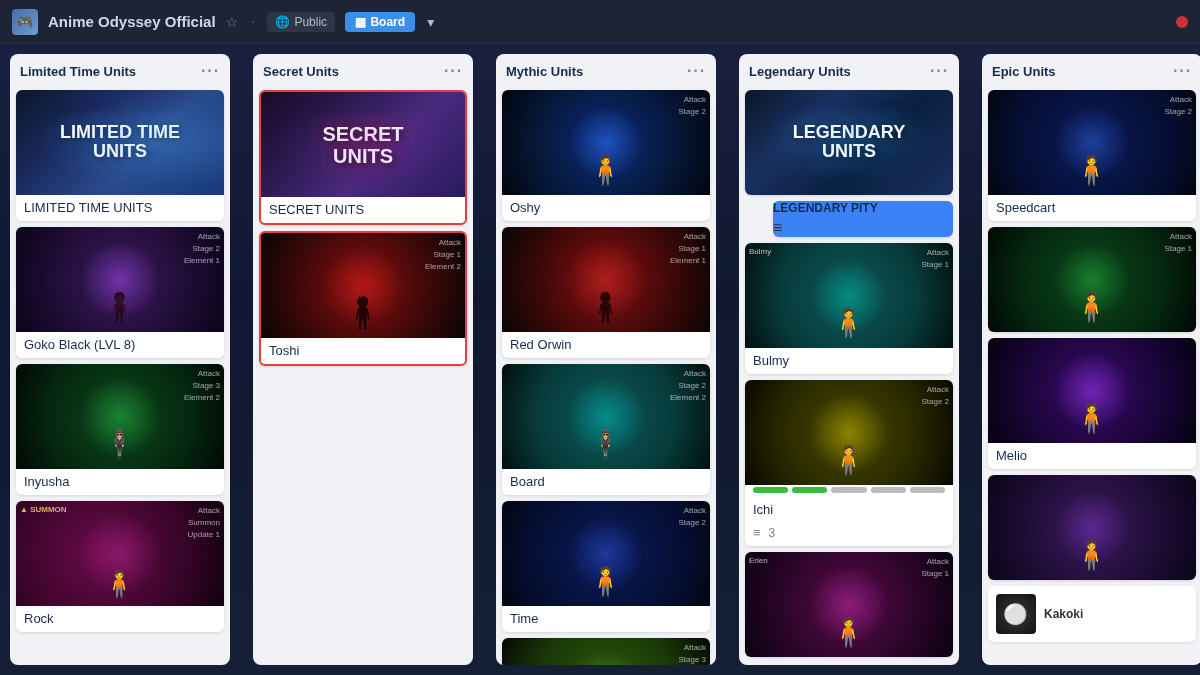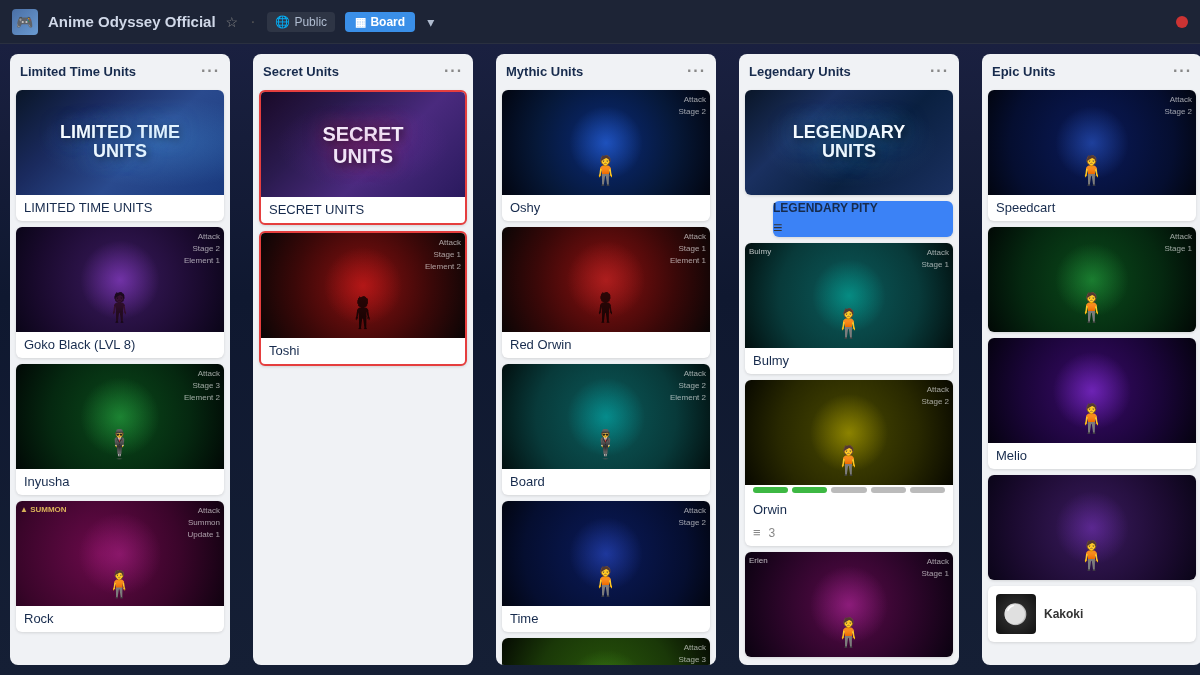--- a/index.html
+++ b/index.html
@@ -402,21 +402,21 @@
           <div style="position:absolute;bottom:8px;left:50%;transform:translateX(-50%);font-size:28px;">🧍</div>
           <div style="position:absolute;top:4px;right:4px;font-size:8px;color:rgba(255,255,255,0.6);text-align:right;line-height:1.5;">Attack<br>Stage 2</div>
         </div>
         <div class="progress-bar-row">
           <div class="progress-seg" style="background:#3db843;"></div>
           <div class="progress-seg" style="background:#3db843;"></div>
           <div class="progress-seg" style="background:#bbbbbb;"></div>
           <div class="progress-seg" style="background:#bbbbbb;"></div>
           <div class="progress-seg" style="background:#bbbbbb;"></div>
         </div>
-        <div class="card-label">Orwin</div>
+        <div class="card-label">Ichi</div>
         <div class="card-meta">
           <span class="meta-icon">≡</span>
           <span class="meta-count">3</span>
         </div>
       </div>
 
       <div class="card">
         <div class="card-img-placeholder bg-pink-burst" style="height:105px;position:relative;">
           <div style="position:absolute;top:50%;left:50%;transform:translate(-50%,-50%);width:85px;height:85px;background:radial-gradient(circle,rgba(200,50,180,0.45) 0%,transparent 65%);border-radius:50%;"></div>
           <div style="position:absolute;bottom:8px;left:50%;transform:translateX(-50%);font-size:28px;">🧍</div>

